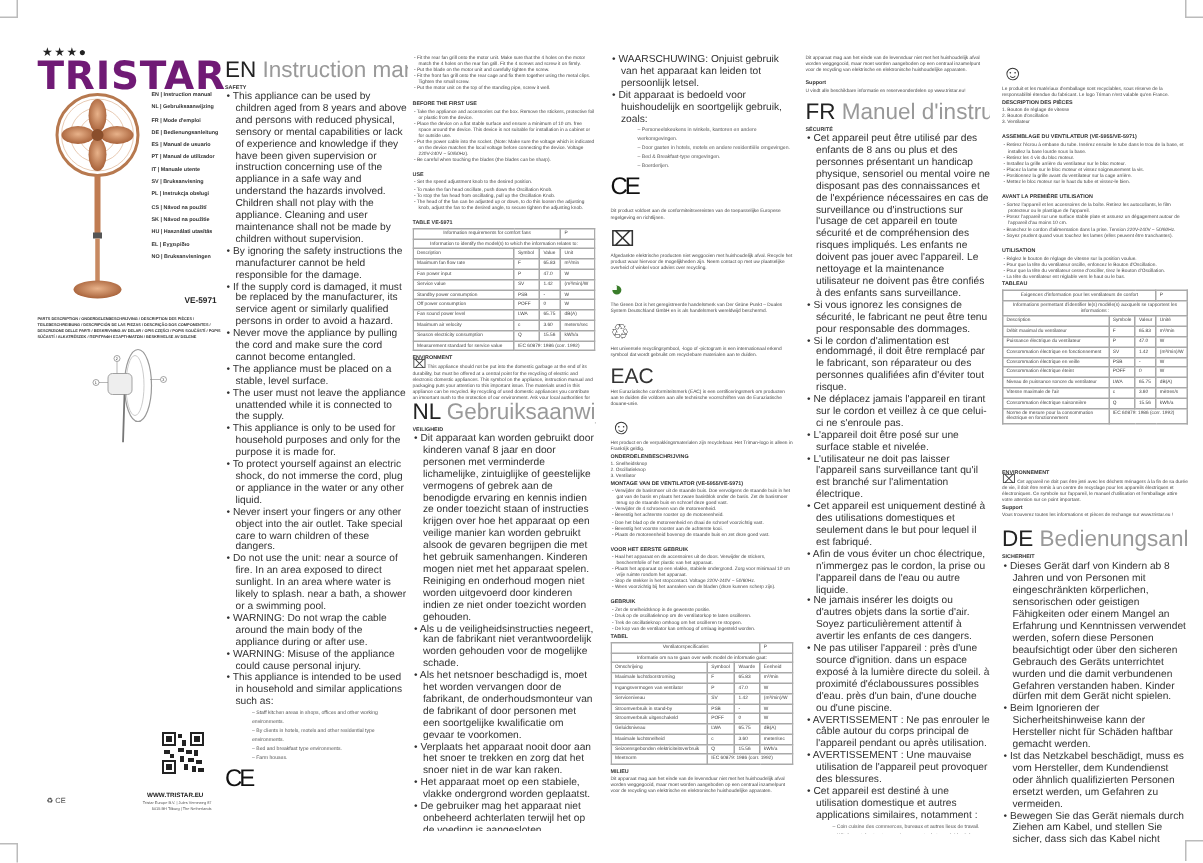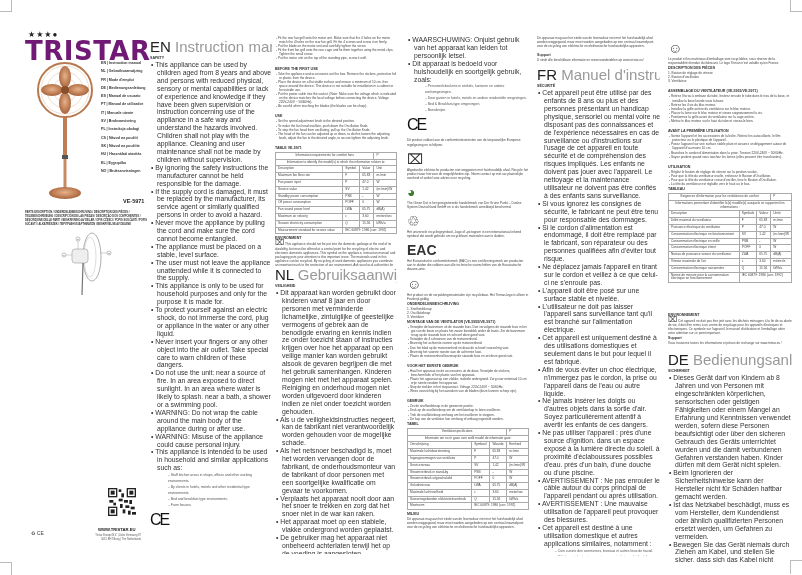--- a/index.html
+++ b/index.html
@@ -292,21 +292,21 @@
     <div class="sbul">Boerderijen.</div>
   </div>
   <div class="ce">CE</div>
   <div class="sm">Dit product voldoet aan de conformiteitsvereisten van de toepasselijke Europese regelgeving en richtlijnen.</div>
   <div class="iconrow">⌧</div>
   <div class="sm">Afgedankte elektrische producten niet weggooien met huishoudelijk afval. Recycle het product waar hiervoor de mogelijkheden zijn. Neem contact op met uw plaatselijke overheid of winkel voor advies over recycling.</div>
   <div class="iconrow green">◕</div>
   <div class="sm">The Green Dot is het geregistreerde handelsmerk van Der Grüne Punkt – Duales System Deutschland GmbH en is als handelsmerk wereldwijd beschermd.</div>
   <div class="iconrow">♲</div>
   <div class="sm">Het universele recyclingsymbool, -logo of -pictogram is een internationaal erkend symbool dat wordt gebruikt om recyclebare materialen aan te duiden.</div>
-  <div class="iconrow" style="font-weight:bold">EAC</div>
+  <div class="iconrow" style="font-weight:normal">EAC</div>
   <div class="sm">Het Euraziatische conformiteitsmerk (EAC) is een certificeringsmerk om producten aan te duiden die voldoen aan alle technische voorschriften van de Euraziatische douane-unie.</div>
   <div class="iconrow">☺</div>
   <div class="sm">Het product en de verpakkingsmaterialen zijn recyclebaar. Het Triman-logo is alleen in Frankrijk geldig.</div>
   <div class="sub">ONDERDELENBESCHRIJVING</div>
   <div class="sm">
     <div>1. Snelheidsknop</div>
       <div>2. Oscillatieknop</div>
       <div>3. Ventilator</div>
   </div>
   <div class="sub">MONTAGE VAN DE VENTILATOR (VE-5955/VE-5971)</div>

